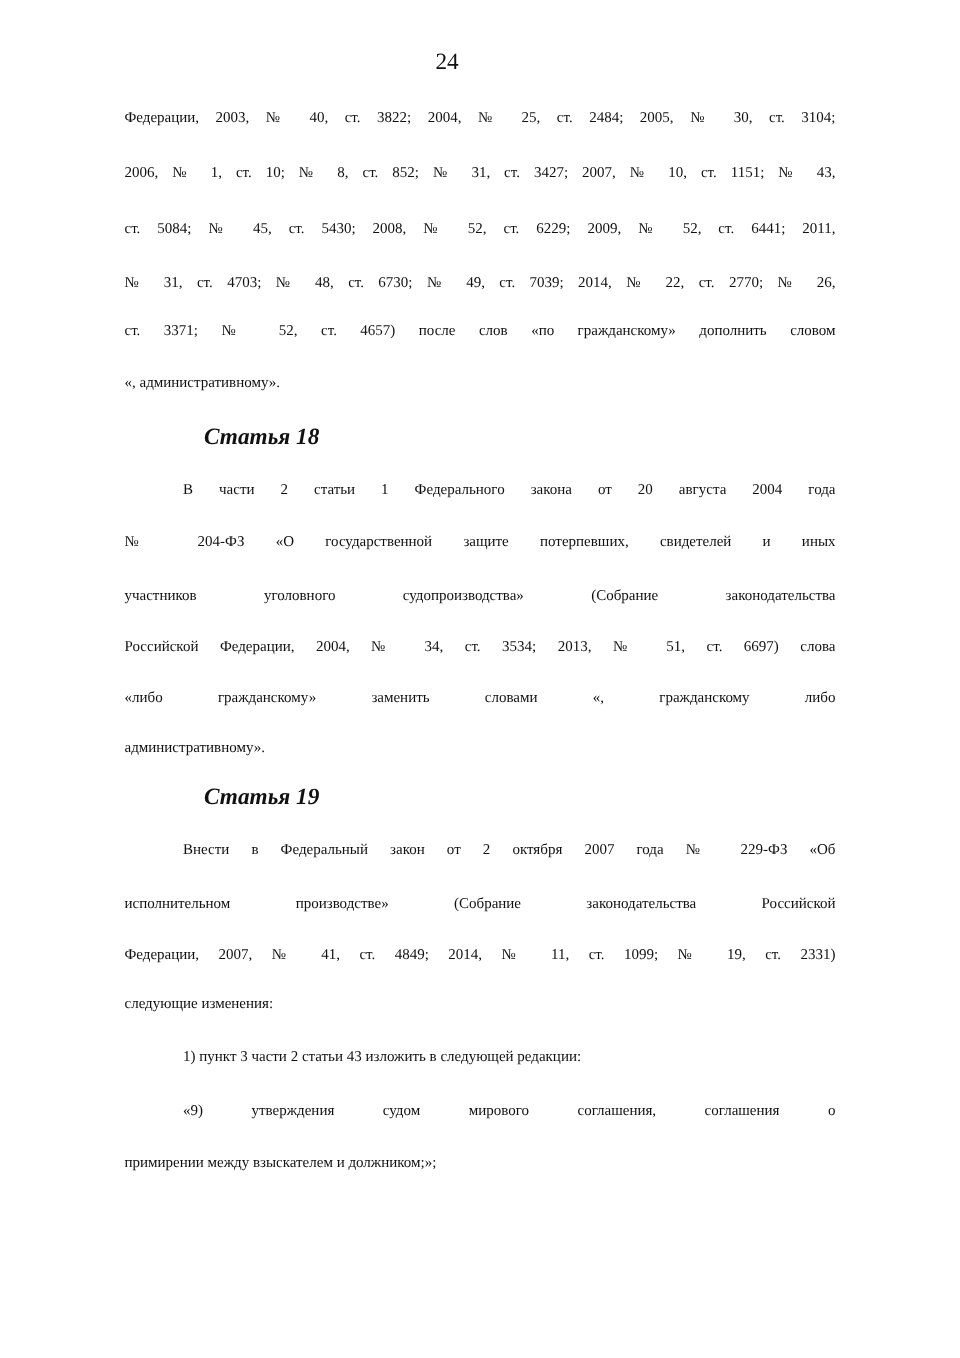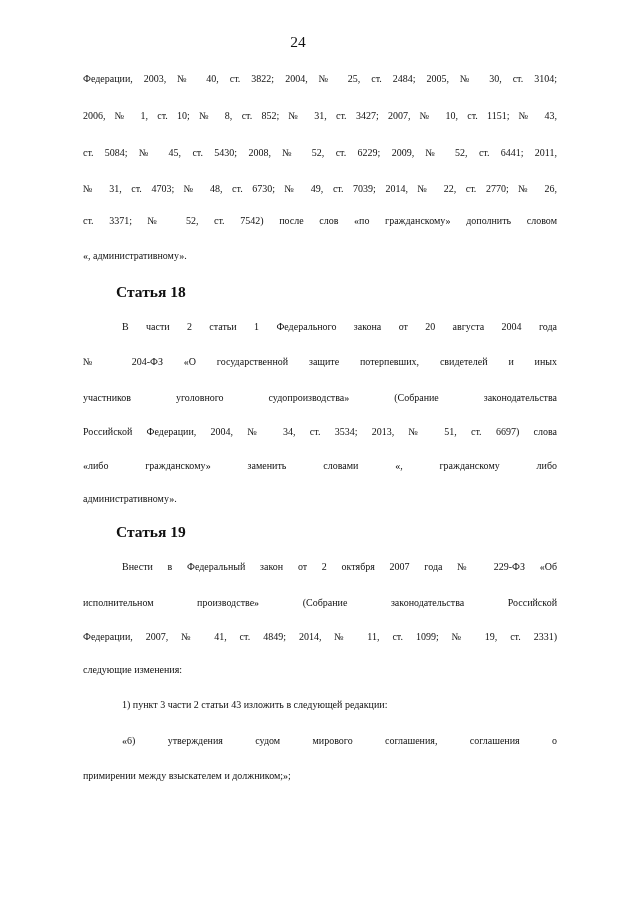--- a/index.html
+++ b/index.html
@@ -3,33 +3,33 @@
 <meta charset="utf-8">
 <style>
   html, body { margin: 0; padding: 0; background: #ffffff; }
   body { width: 640px; height: 905px; position: relative; overflow: hidden;
          font-family: "Liberation Serif", "DejaVu Serif", serif; color: #111; }
   .pn { position: absolute; top: 33px; left: 0; width: 596px; text-align: center; font-size: 15.5px; }
   .ln { position: absolute; left: 83px; width: 474px; font-size: 10px; line-height: 20px;
         white-space: nowrap; text-align: justify; text-align-last: justify; }
   .ln.noj { text-align: right; text-align-last: left; }
   .ln.ind { left: 122px; width: 435px; }
-  .hd { position: absolute; left: 116px; font-size: 15.5px; font-weight: bold; line-height: 20px; }
+  .hd { position: absolute; left: 136px; font-size: 15.5px; font-weight: bold; line-height: 20px; font-style: italic; }
 </style>
 </head>
 <body>
 
 <div class="pn">24</div>
 
 <div>
   <div class="ln" style="top:69px">Федерации, 2003, № 40, ст. 3822; 2004, № 25, ст. 2484; 2005, № 30, ст. 3104;</div>
   <div class="ln" style="top:106px">2006, № 1, ст. 10; № 8, ст. 852; № 31, ст. 3427; 2007, № 10, ст. 1151; № 43,</div>
   <div class="ln" style="top:143px">ст. 5084; № 45, ст. 5430; 2008, № 52, ст. 6229; 2009, № 52, ст. 6441; 2011,</div>
   <div class="ln" style="top:179px">№ 31, ст. 4703; № 48, ст. 6730; № 49, ст. 7039; 2014, № 22, ст. 2770; № 26,</div>
-  <div class="ln" style="top:211px">ст. 3371; № 52, ст. 7542) после слов «по гражданскому» дополнить словом</div>
+  <div class="ln" style="top:211px">ст. 3371; № 52, ст. 4657) после слов «по гражданскому» дополнить словом</div>
   <div class="ln noj" style="top:246px">«, административному».</div>
 </div>
 
 <div class="hd" style="top:282px">Статья 18</div>
 
 <div>
   <div class="ln ind" style="top:317px">В части 2 статьи 1 Федерального закона от 20 августа 2004 года</div>
   <div class="ln" style="top:352px">№ 204-ФЗ «О государственной защите потерпевших, свидетелей и иных</div>
   <div class="ln" style="top:388px">участников уголовного судопроизводства» (Собрание законодательства</div>
   <div class="ln" style="top:422px">Российской Федерации, 2004, № 34, ст. 3534; 2013, № 51, ст. 6697) слова</div>
@@ -38,15 +38,15 @@
 </div>
 
 <div class="hd" style="top:522px">Статья 19</div>
 
 <div>
   <div class="ln ind" style="top:557px">Внести в Федеральный закон от 2 октября 2007 года № 229-ФЗ «Об</div>
   <div class="ln" style="top:593px">исполнительном производстве» (Собрание законодательства Российской</div>
   <div class="ln" style="top:627px">Федерации, 2007, № 41, ст. 4849; 2014, № 11, ст. 1099; № 19, ст. 2331)</div>
   <div class="ln noj" style="top:660px">следующие изменения:</div>
   <div class="ln ind noj" style="top:695px">1) пункт 3 части 2 статьи 43 изложить в следующей редакции:</div>
-  <div class="ln ind" style="top:731px">«6) утверждения судом мирового соглашения, соглашения о</div>
+  <div class="ln ind" style="top:731px">«9) утверждения судом мирового соглашения, соглашения о</div>
   <div class="ln noj" style="top:766px">примирении между взыскателем  и должником;»;</div>
 </div>
 
 </body></html>

